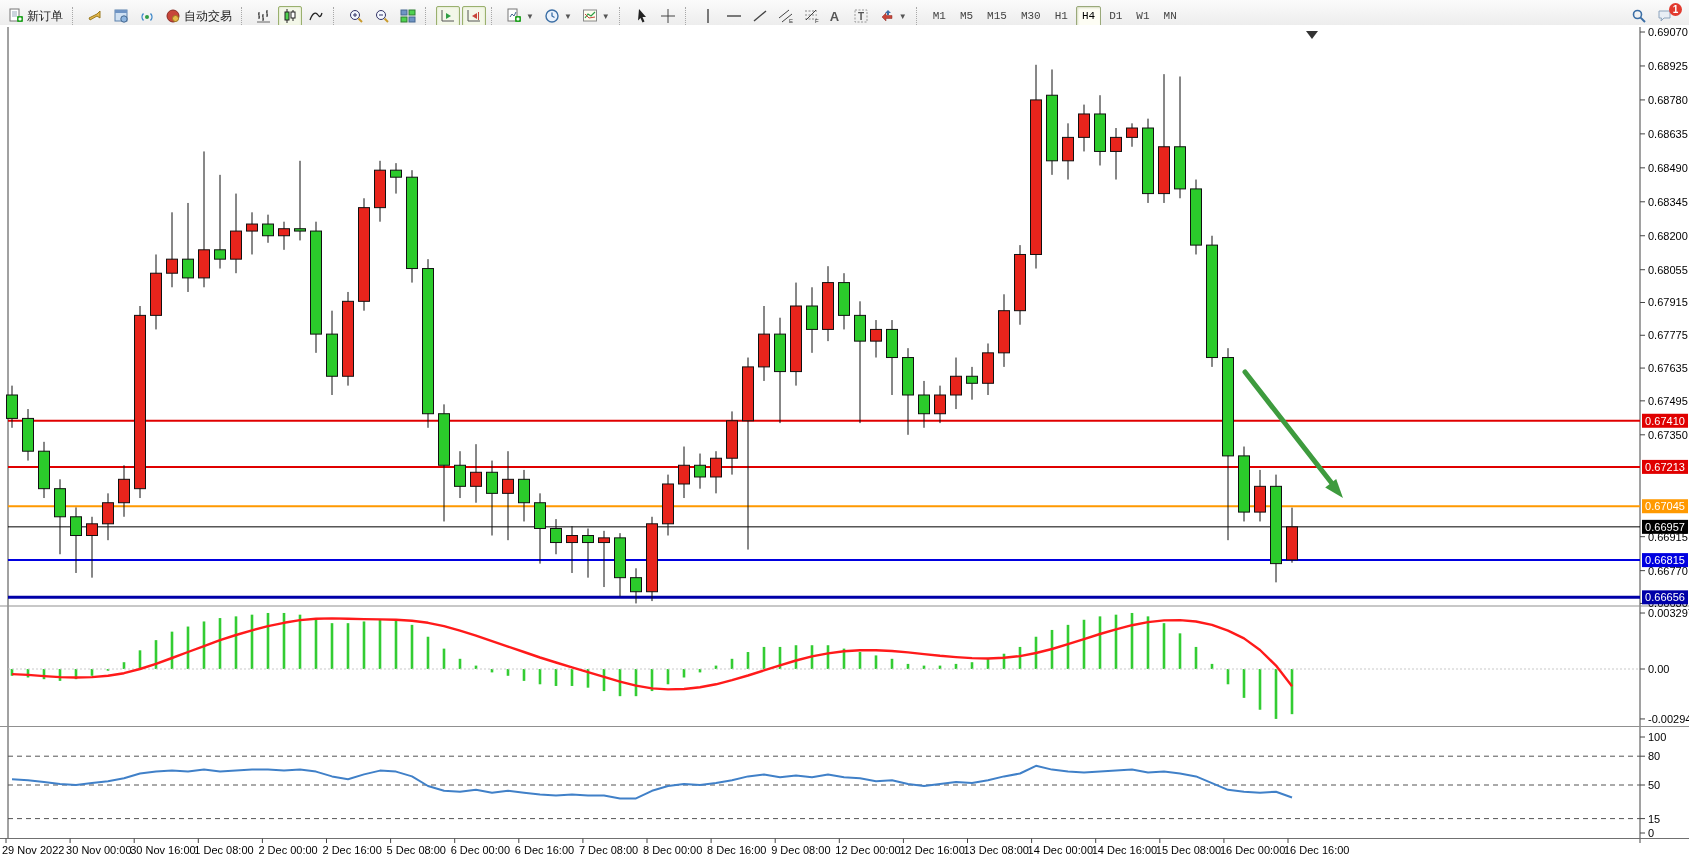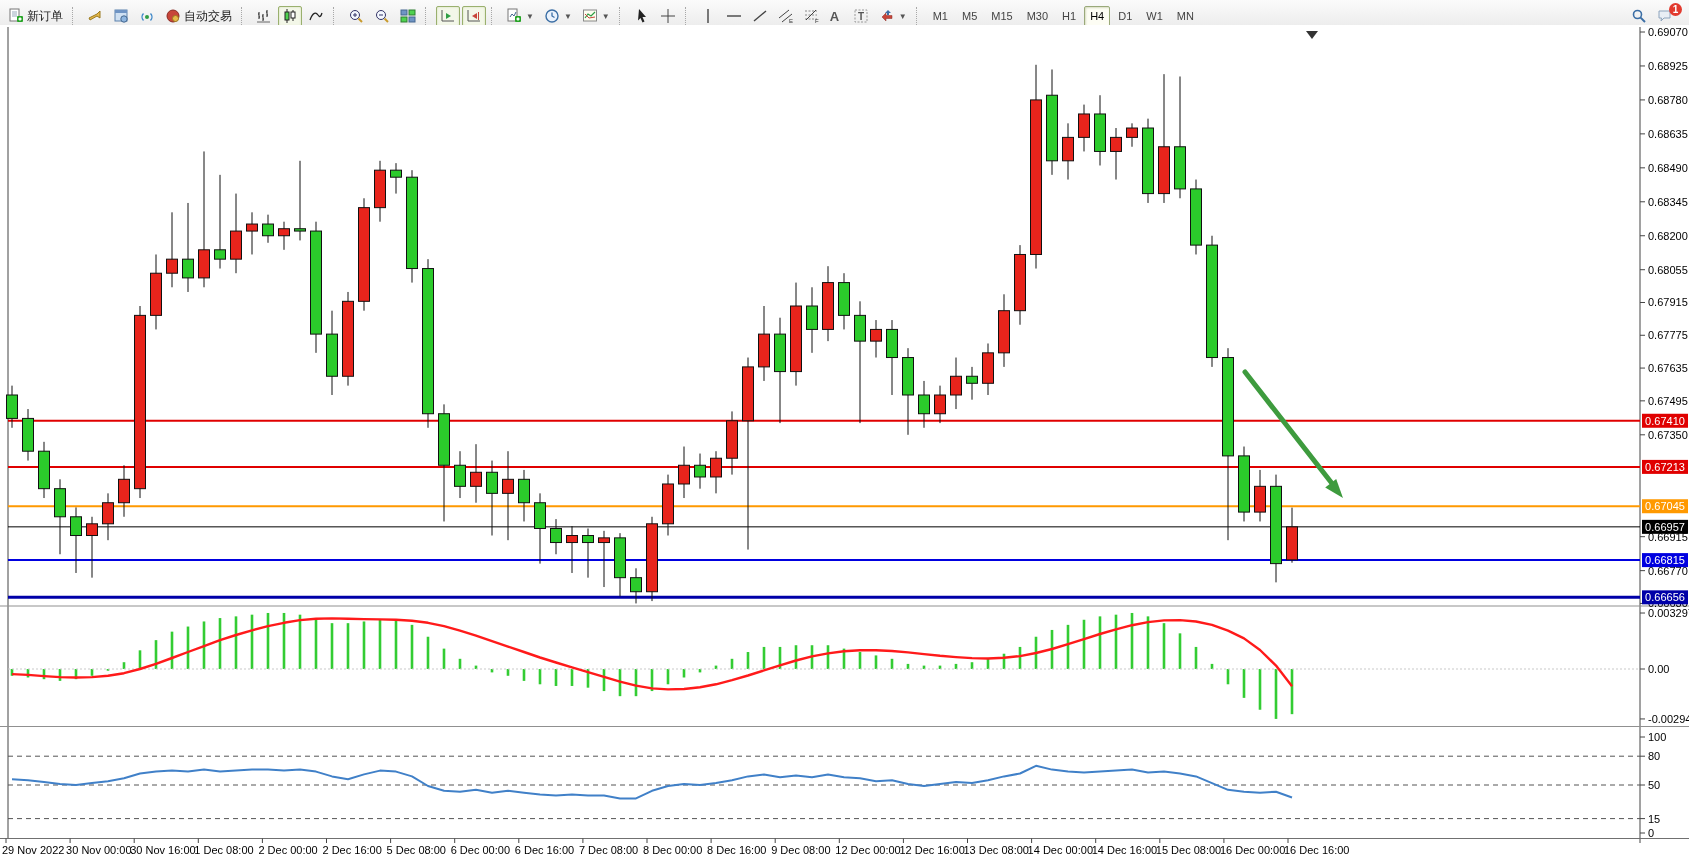--- a/index.html
+++ b/index.html
@@ -7,21 +7,21 @@
   .app{position:relative;width:1689px;height:862px;background:#fff;}
   
   .toolbar{position:absolute;top:0;left:0;width:1689px;height:25px;box-sizing:border-box;
     background:linear-gradient(#fbfbfb,#e9e9e9);border-bottom:1px solid #b9b9b9;
     display:flex;align-items:center;padding:16px 4px;gap:2px;font-size:12px;color:#222;}
   .tbtn{height:21px;min-width:21px;display:flex;align-items:center;gap:3px;padding:0 3px;
     border:1px solid transparent;border-radius:2px;box-sizing:border-box;white-space:nowrap;}
   .tbtn.pressed{background:#f3f7e8;border:1px solid #9ab06e;box-shadow:inset 0 0 2px #cdd8b0;}
   .tsep{width:5px;height:18px;border-left:1px dotted #a8a8a8;margin:0 3px;}
   .tf{height:19px;padding:0 5px;font-size:11px;color:#444;display:flex;align-items:center;
-      border:1px solid transparent;border-radius:2px;}
+      border:1px solid transparent;border-radius:2px;font-family:Liberation Mono, monospace;}
   .tf.active{background:#fdfdf4;border:1px solid #9aa97a;box-shadow:inset 1px 1px 2px #d7dcc2;color:#000;}
   .spacer{flex:1;}
   .badgewrap{position:relative;}
   .badge{position:absolute;top:-4px;right:-6px;background:#e23a2e;color:#fff;font-size:10px;
     border-radius:7px;min-width:13px;height:13px;line-height:13px;text-align:center;font-weight:bold;}
   .dd{font-size:8px;color:#555;margin-left:1px;}
   .icon16{width:16px;height:16px;display:block;}
   
   .chartwin{position:absolute;top:25px;left:0;width:1374px;height:837px;background:#fff;}
   svg text{font-family:"Liberation Sans",sans-serif;}

